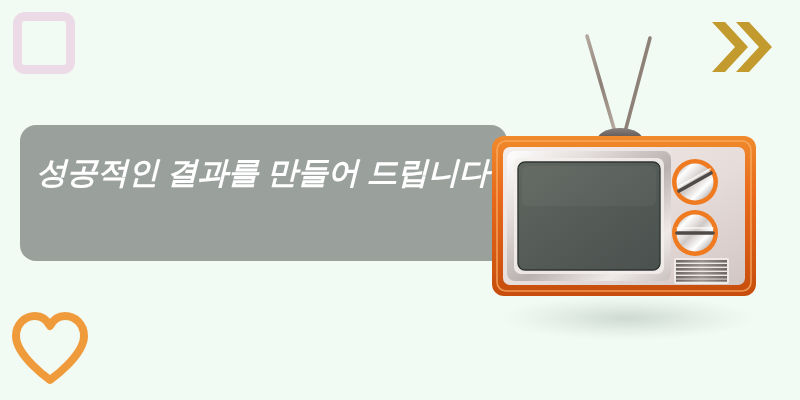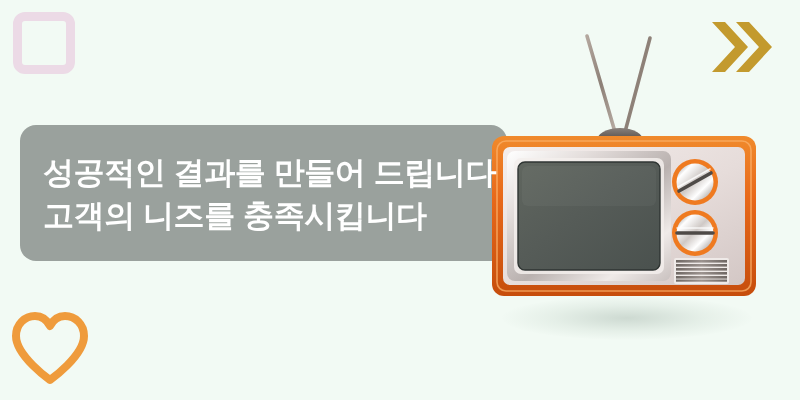--- a/index.html
+++ b/index.html
@@ -57,30 +57,31 @@
     left: 20px;
     top: 125px;
     width: 487px;
     height: 136px;
     background: #9aa19d;
     border-radius: 16px;
     z-index: 2;
   }
   .headline {
     position: absolute;
-    left: 43px;
+    left: 36px;
     top: 151px;
     width: 460px;
     z-index: 4;
     color: #ffffff;
     font-weight: bold;
     font-size: 31px;
     line-height: 43px;
     letter-spacing: -0.4px;
     white-space: nowrap;
+    font-style: italic;
   }
   .headline .line {
     display: block;
   }
 
   
   .tv-wrap {
     position: absolute;
     left: 486px;
     top: 24px;
@@ -120,21 +121,20 @@
   <div class="deco-heart">
     <svg width="92" height="84" viewBox="0 0 92 84" xmlns="http://www.w3.org/2000/svg">
       <path d="M46 74 C46 74 12 50 12 30 C12 18 21 10 31 10 C38 10 43 14 46 20 C49 14 54 10 61 10 C71 10 80 18 80 30 C80 50 46 74 46 74 Z" fill="none" stroke="#ef9b3c" stroke-width="8" stroke-linejoin="round" stroke-linecap="round"></path>
     </svg>
   </div>
 
   <div class="text-panel"></div>
 
   <div class="headline">
     <span class="line">성공적인 결과를 만들어 드립니다</span>
-    <span class="line">고객의 니즈를 충족시킵니다</span>
   </div>
 
   <div class="tv-wrap">
     <div class="tv-shadow"></div>
     <svg class="tv-svg" width="280" height="320" viewBox="0 0 280 320" xmlns="http://www.w3.org/2000/svg">
       <defs>
         <linearGradient id="bodyGrad" x1="0" y1="0" x2="0" y2="1">
           <stop offset="0%" stop-color="#f08a2c"></stop>
           <stop offset="38%" stop-color="#e8691a"></stop>
           <stop offset="100%" stop-color="#c64d0c"></stop>

